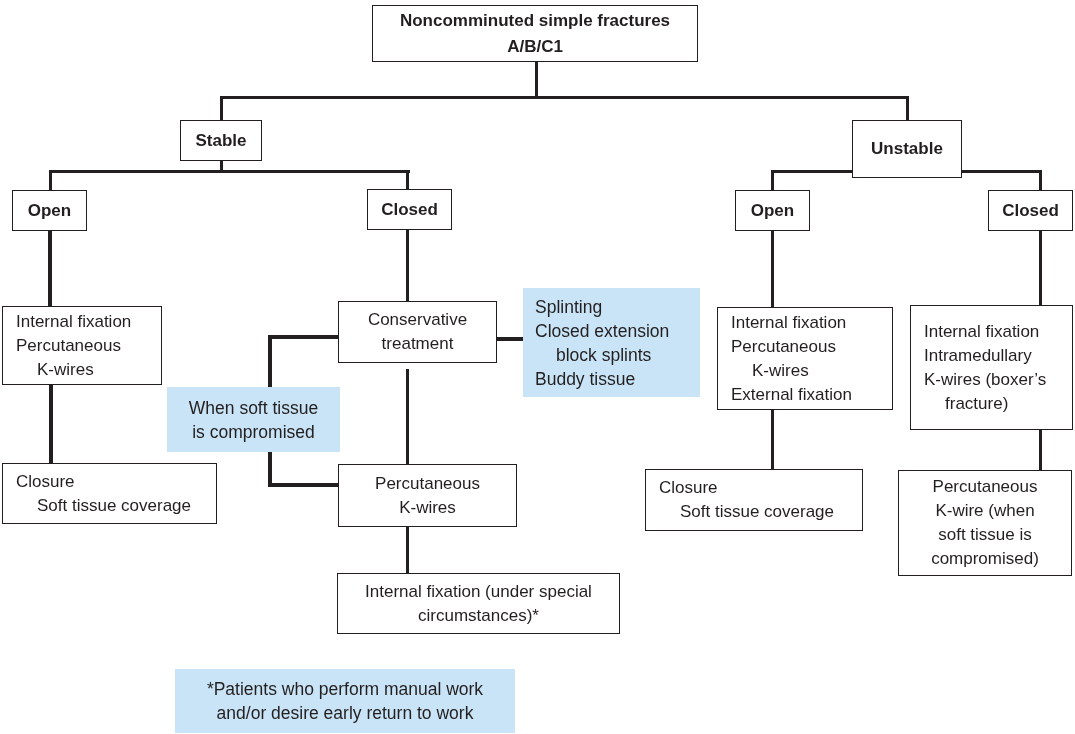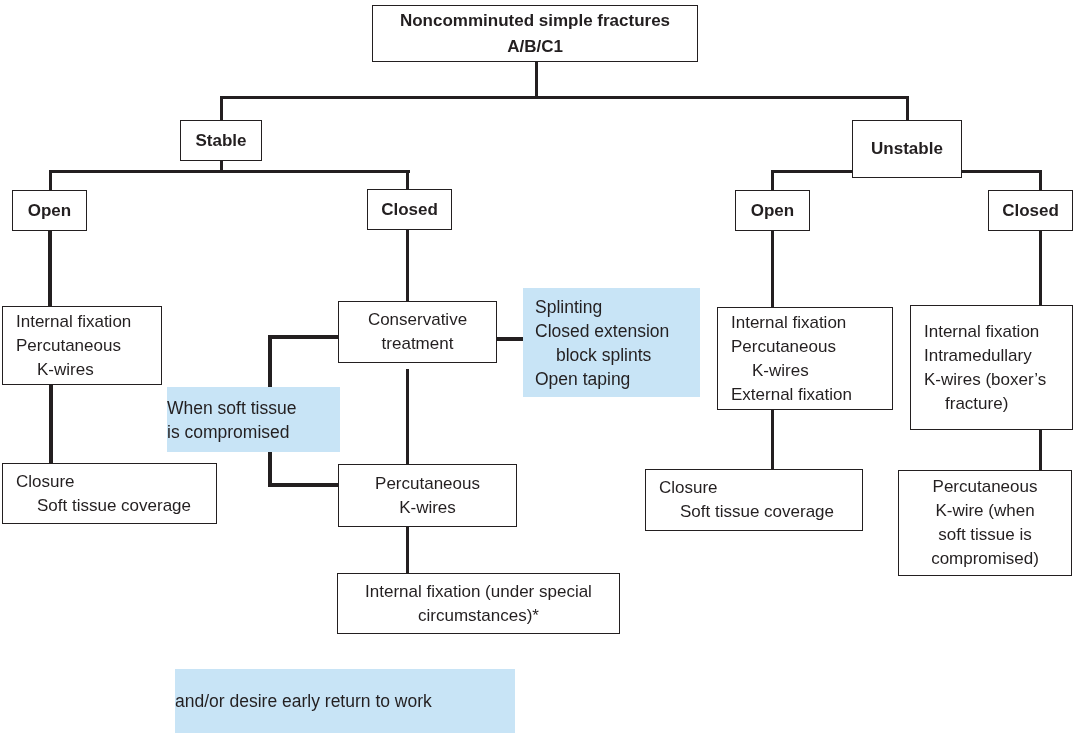--- a/index.html
+++ b/index.html
@@ -40,21 +40,21 @@
     position: absolute;
     background: var(--note-bg);
     border: none;
     display: flex;
     flex-direction: column;
     justify-content: center;
     font-size: 17.5px;
     line-height: 24px;
     z-index: 2;
   }
-  .note.center { }
+  .note.center { text-align: center; }
   .note.left { padding-left: 12px; text-align: left; }
   .cn {
     position: absolute;
     background: var(--line);
     z-index: 1;
   }
 </style>
 </head>
 <body>
 
@@ -164,25 +164,26 @@
     <div class="ln">Percutaneous</div>
     <div class="ln">K-wire (when</div>
     <div class="ln">soft tissue is</div>
     <div class="ln">compromised)</div>
   </div>
 
   <div class="note left" style="left:523px;top:288px;width:177px;height:109px">
     <div class="ln">Splinting</div>
     <div class="ln">Closed extension</div>
     <div class="ln ind">block splints</div>
-    <div class="ln">Open taping</div>
+    <div class="ln">Buddy tissue</div>
   </div>
 
   <div class="note center" style="left:167px;top:387px;width:173px;height:65px">
     <div class="ln">When soft tissue</div>
     <div class="ln">is compromised</div>
   </div>
 
   <div class="note center" style="left:175px;top:669px;width:340px;height:64px">
+    <div class="ln">*Patients who perform manual work</div>
     <div class="ln">and/or desire early return to work</div>
   </div>
 
 </div>
 
 </body></html>

